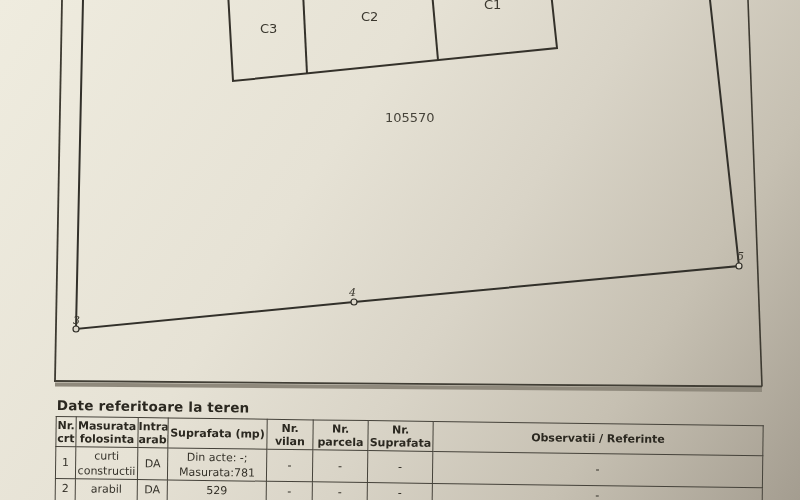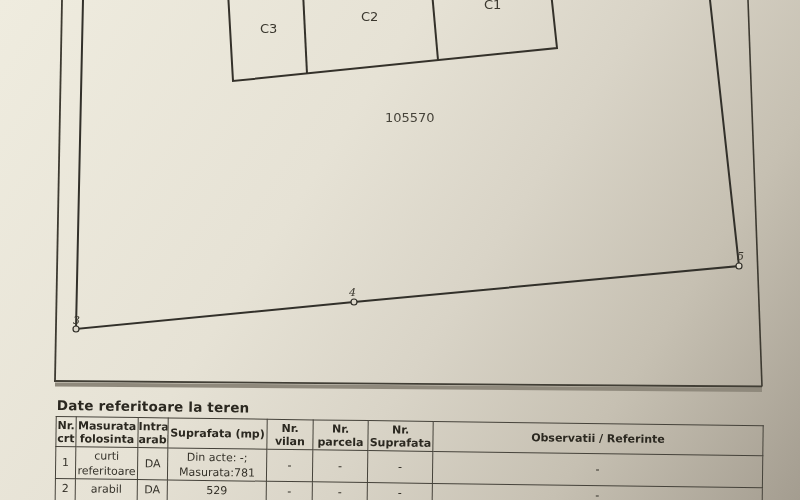--- a/index.html
+++ b/index.html
@@ -100,21 +100,21 @@
           <th>
             <span class="hl">Observatii / Referinte</span>
           </th>
         </tr>
       </thead>
       <tbody>
         <tr class="r1">
           <td>1</td>
           <td>
             <span class="cl">curti</span>
-            <span class="cl">referitoare</span>
+            <span class="cl">constructii</span>
           </td>
           <td>DA</td>
           <td>
             <span class="cl">Din acte: -;</span>
             <span class="cl">Masurata:781</span>
           </td>
           <td>-</td>
           <td>-</td>
           <td>-</td>
           <td>-</td>

